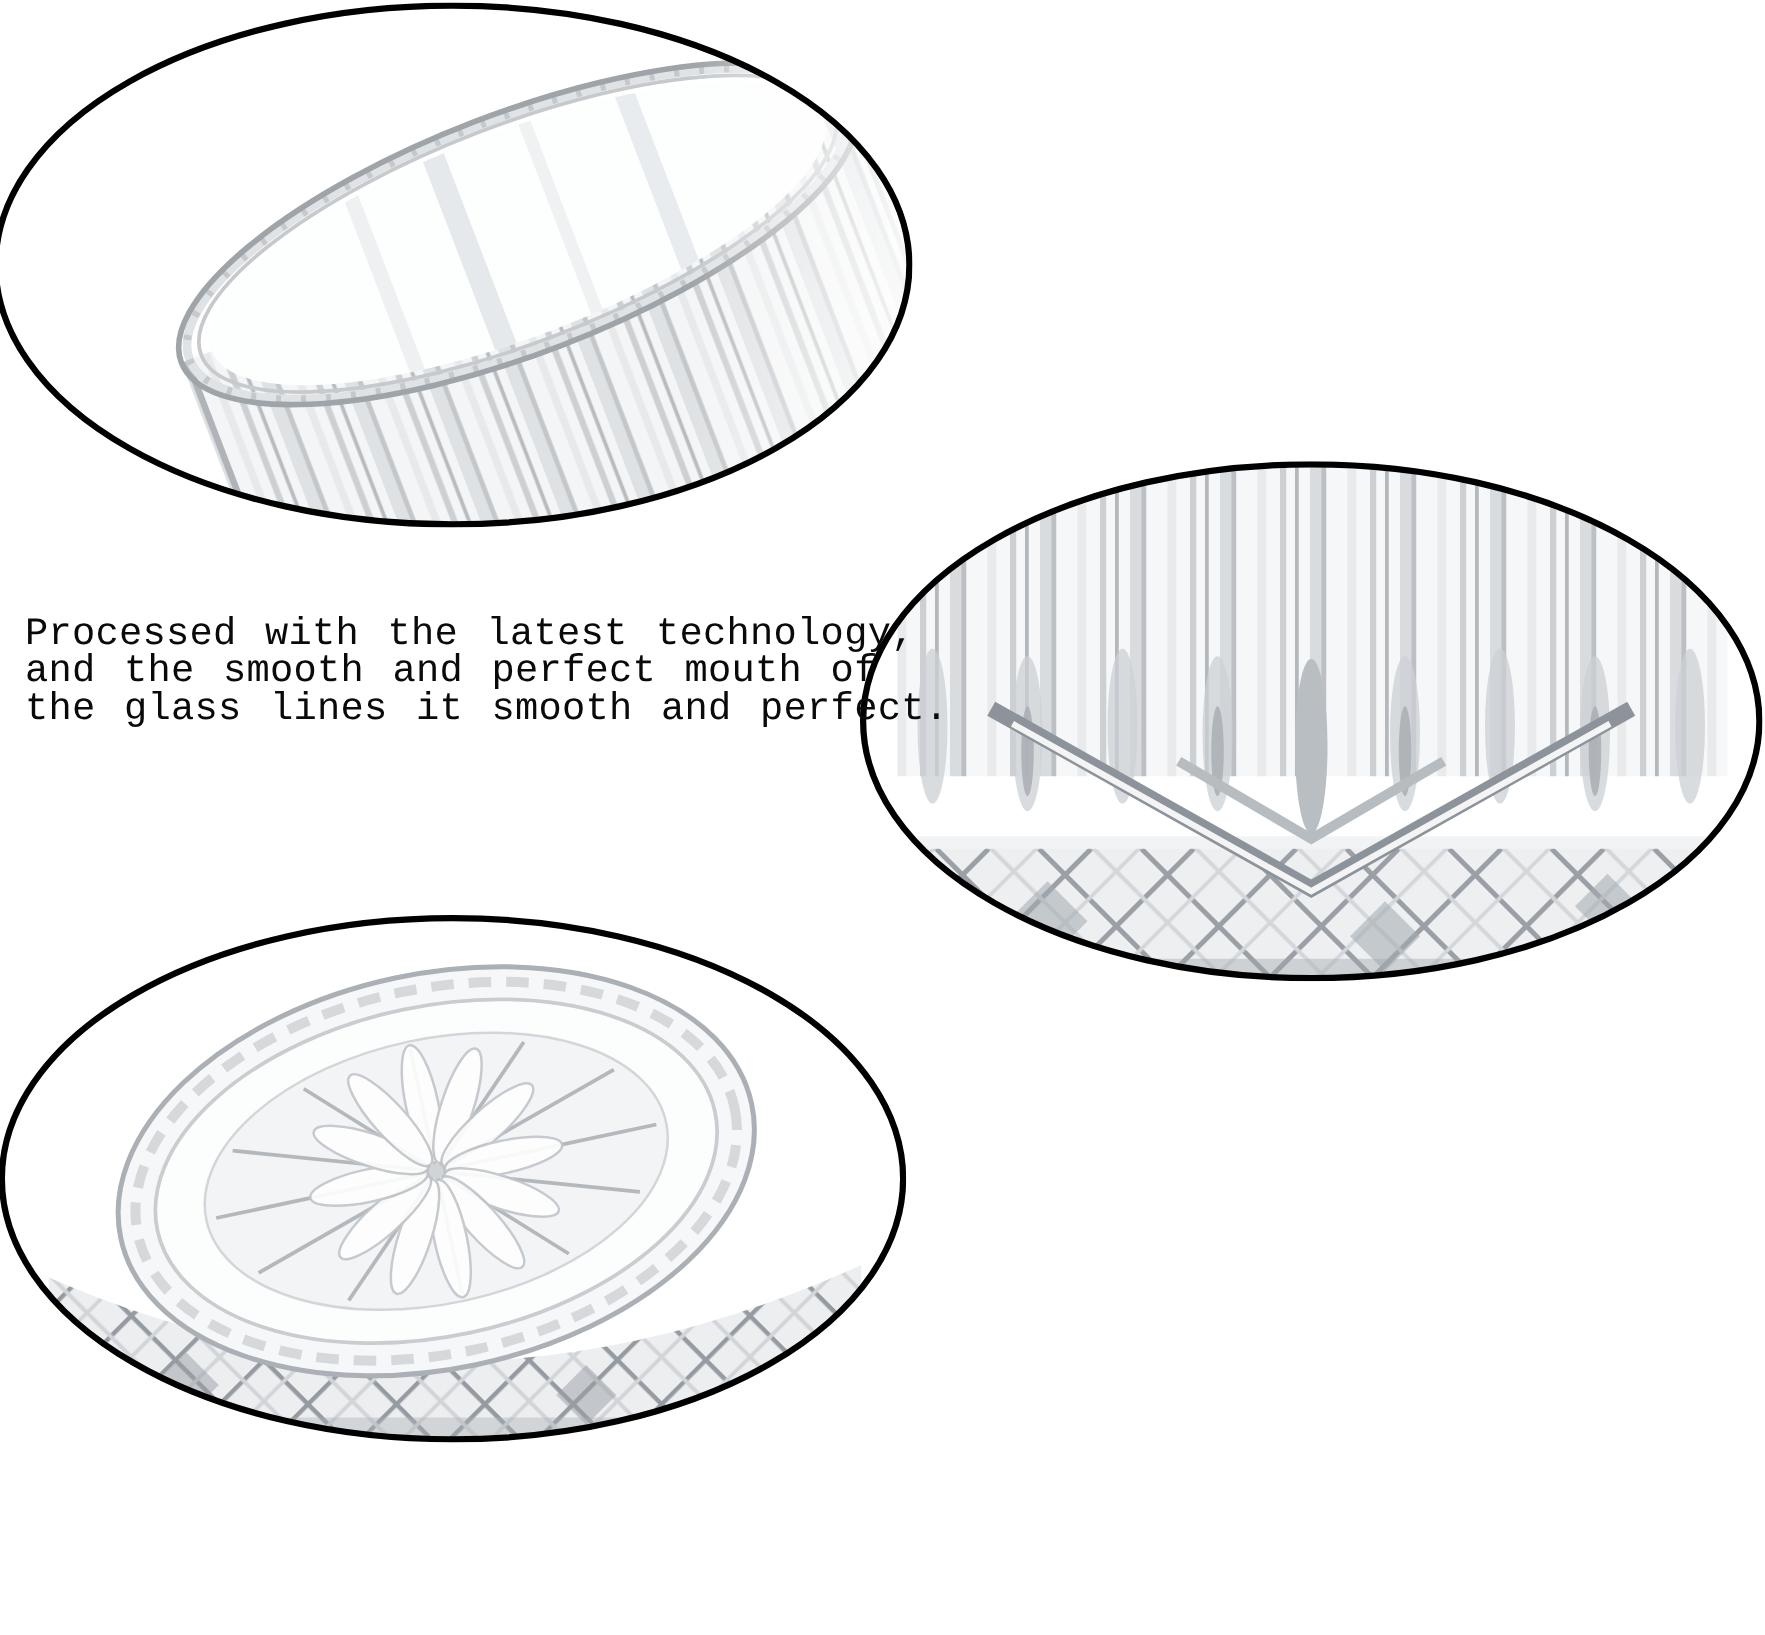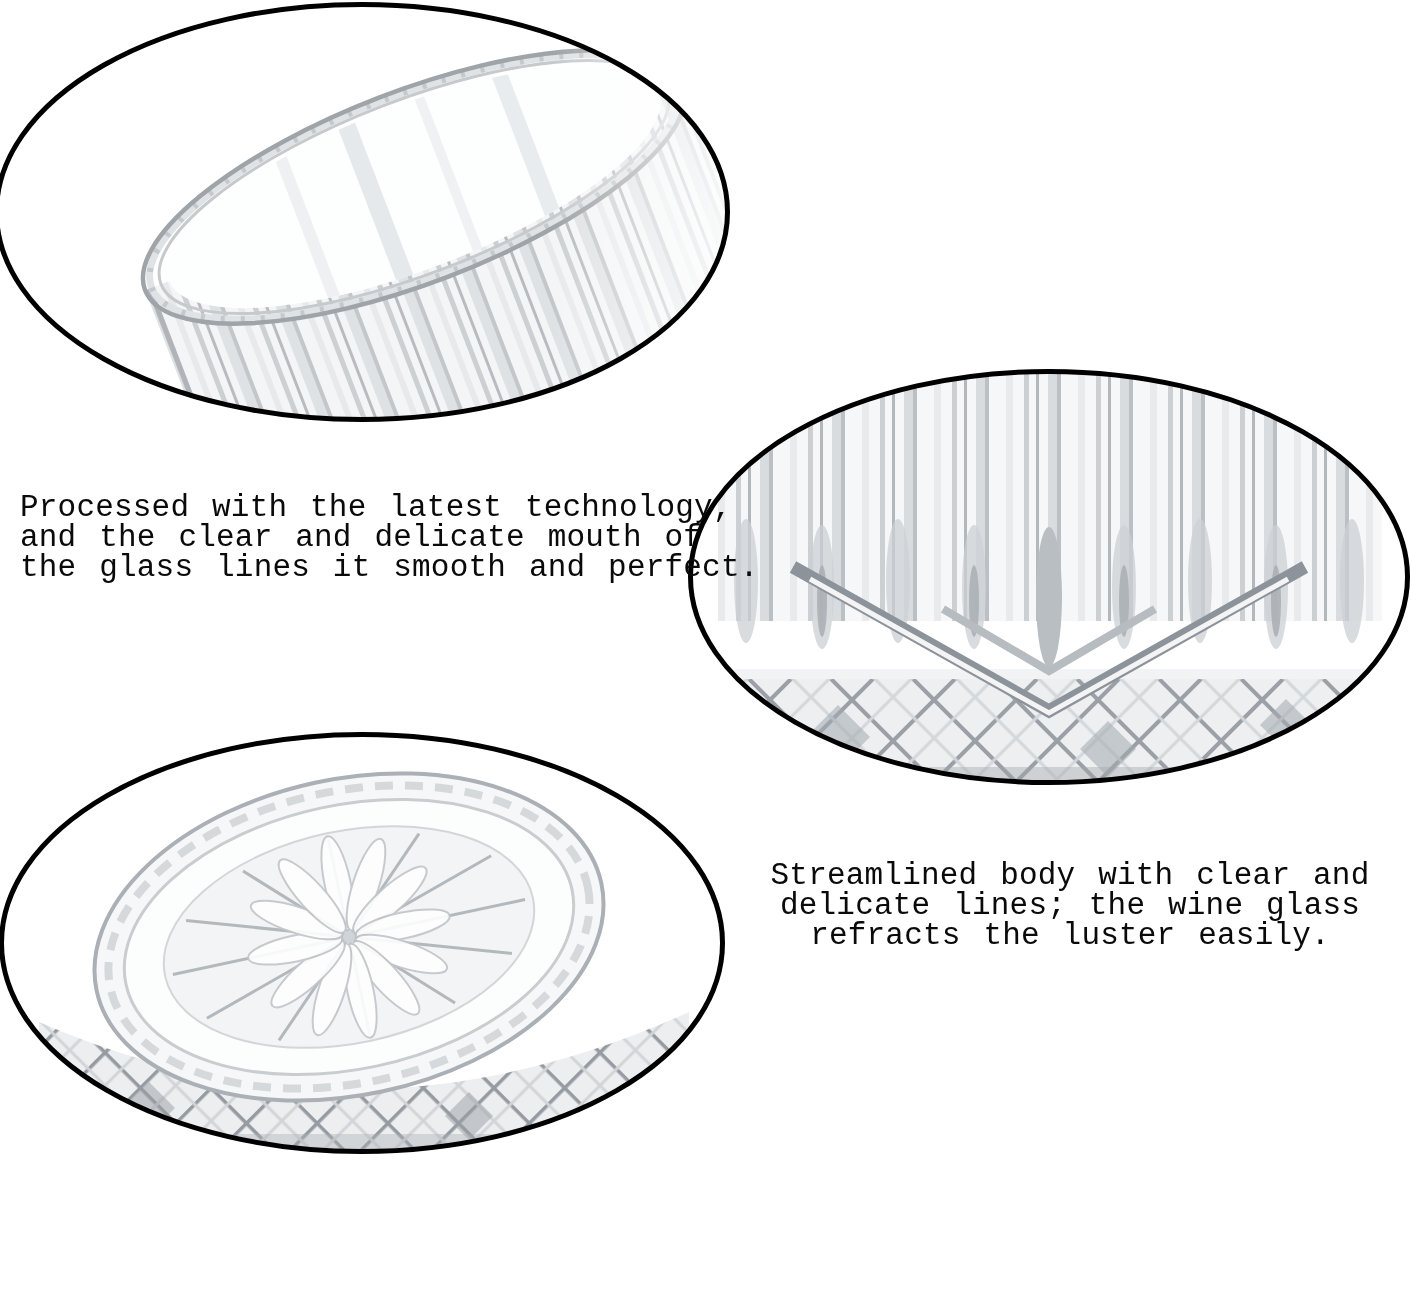--- a/index.html
+++ b/index.html
@@ -182,24 +182,19 @@
         </g>
         <circle cx="350" cy="205" r="6" fill="#d0d4d7"></circle>
       </g>
       <rect x="0" y="402" width="726" height="20" fill="#aab0b5" opacity="0.4"></rect>
     </g>
     <ellipse cx="363" cy="211" rx="360.5" ry="208.5" fill="none" stroke="#000000" stroke-width="5"></ellipse>
   </svg>
 
   <div class="caption" style="left:20px;top:493px;width:680px;">
     <div class="cap-line">Processed with the latest technology,</div>
-    <div class="cap-line">and the clear and delicate mouth of</div>
+    <div class="cap-line">and the smooth and perfect mouth of</div>
     <div class="cap-line">the glass lines it smooth and perfect.</div>
   </div>
 
-  <div class="caption" style="left:770px;top:861px;width:600px;">
-    <div class="cap-line">Streamlined body with clear and</div>
-    <div class="cap-line">delicate lines; the wine glass</div>
-    <div class="cap-line">refracts the luster easily.</div>
-  </div>
 
 
 </div>
 
 </body></html>

